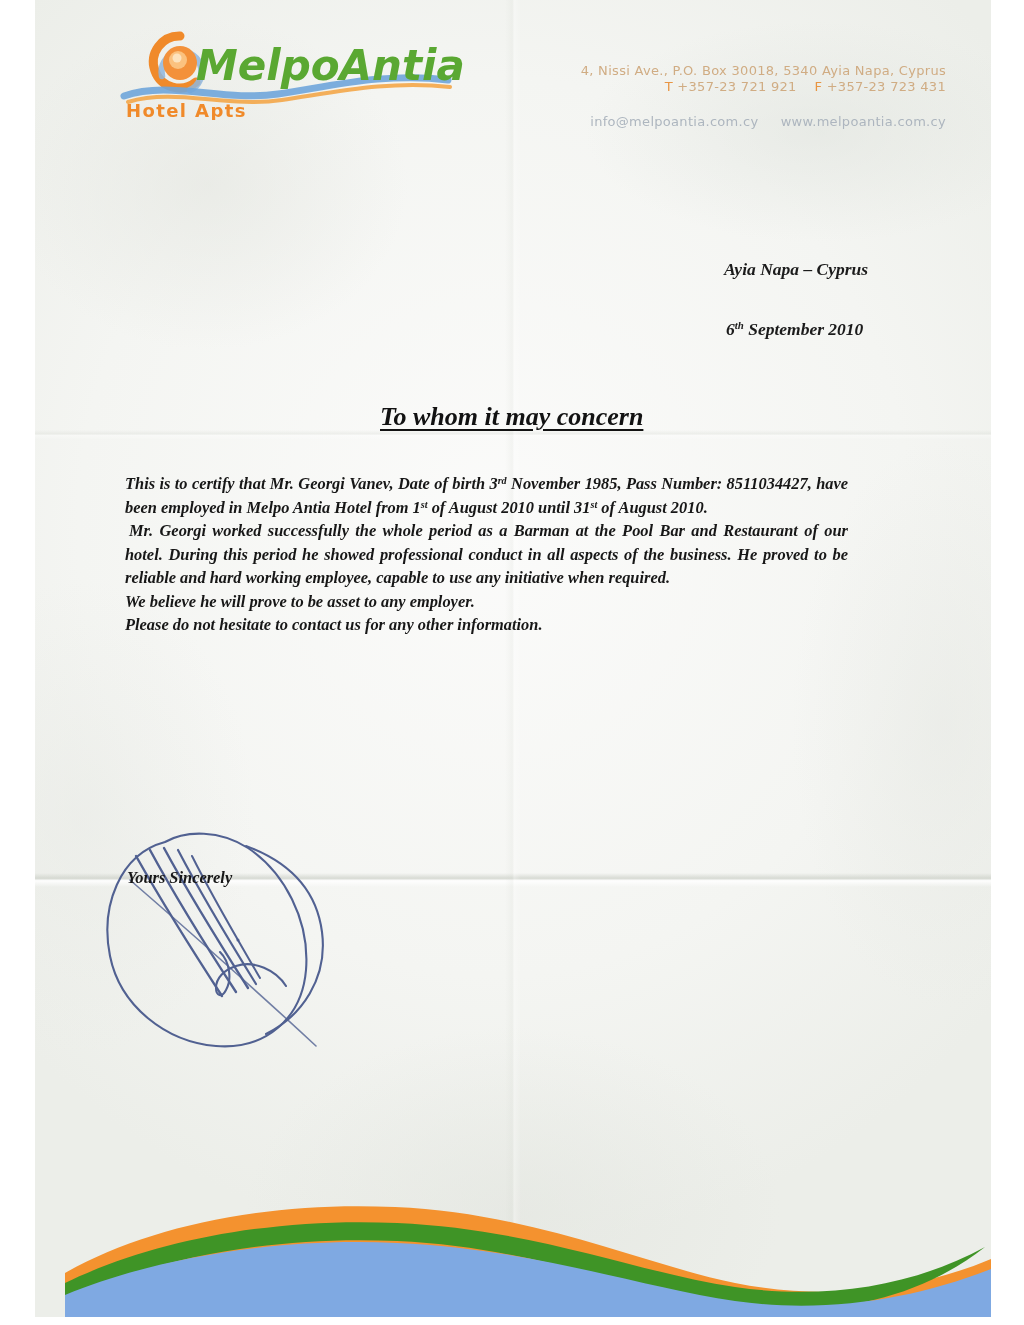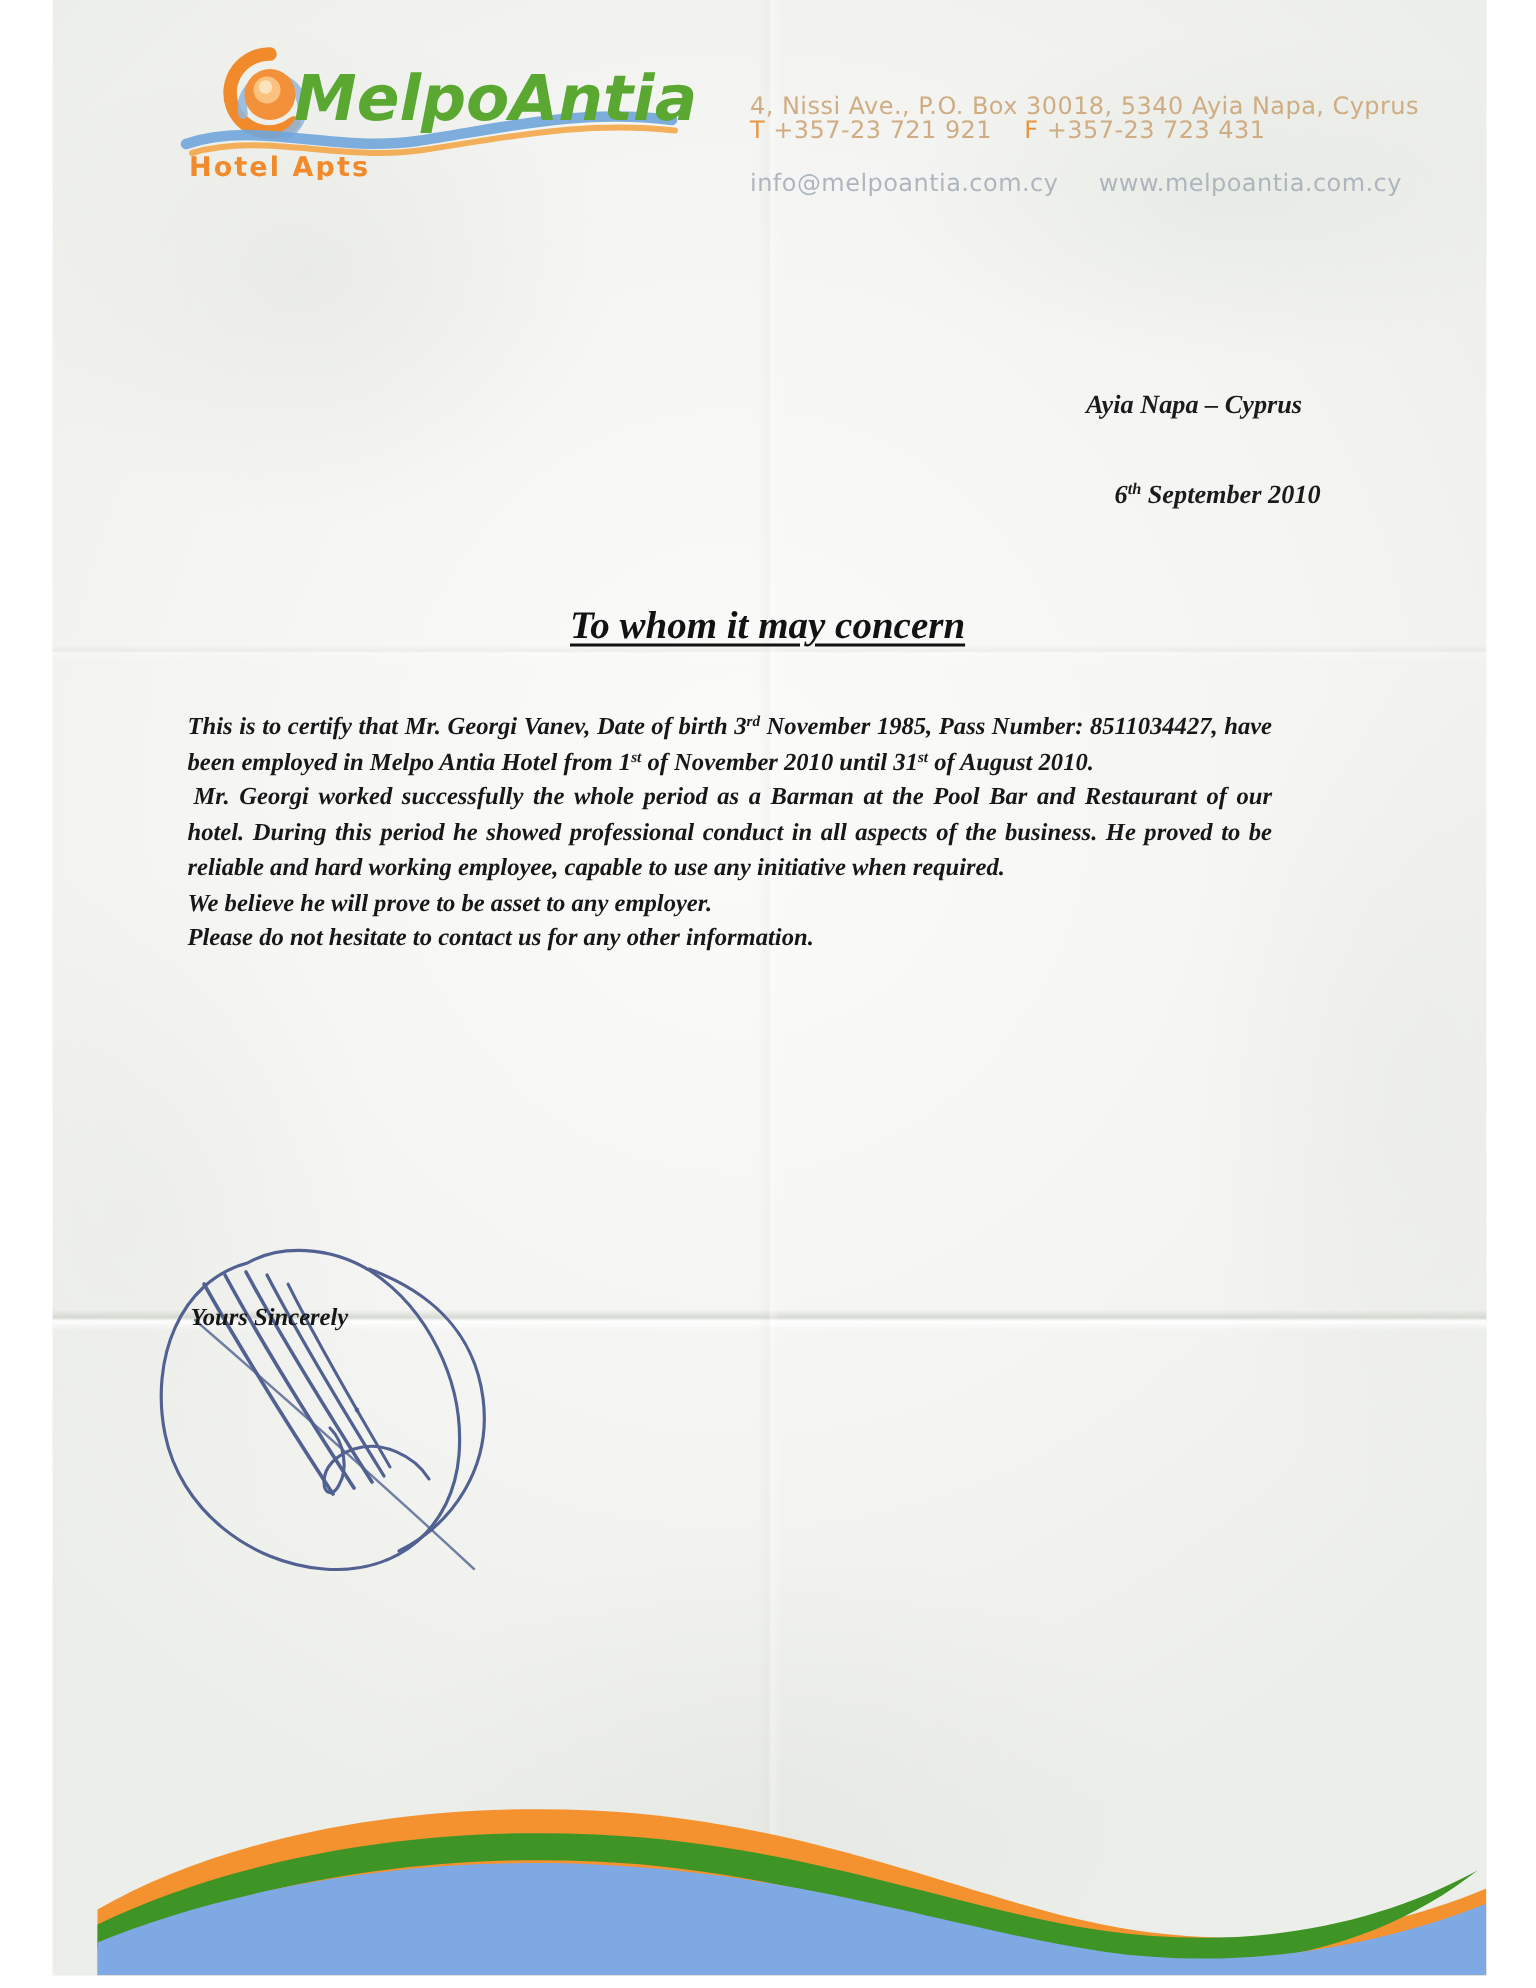--- a/index.html
+++ b/index.html
@@ -91,23 +91,23 @@
     top: 24px;
     width: 360px;
     height: 96px;
   }
   .logo-svg { display: block; }
 
   .contact-block {
     position: absolute;
     right: 45px;
     top: 63px;
-    text-align: left;
+    text-align: right;
     font-family: "DejaVu Sans", sans-serif;
-    font-size: 16px;
+    font-size: 13px;
     letter-spacing: .3px;
     line-height: 15.5px;
     color: #cfa97e;
     opacity: .95;
   }
   .contact-line { white-space: nowrap; }
   .contact-line .hl { color: #e8913a; }
   .contact-line.web { color: #aab3bd; margin-top: 20px; }
 
   
@@ -116,21 +116,21 @@
     left: 689px;
     top: 259px;
     font-style: italic;
     font-weight: bold;
     font-size: 17.5px;
     color: #1b1b1b;
     white-space: nowrap;
   }
   .date {
     position: absolute;
-    left: 708px;
+    left: 691px;
     top: 319px;
     font-style: italic;
     font-weight: bold;
     font-size: 17.5px;
     color: #1b1b1b;
     white-space: nowrap;
   }
   .date sup, .body sup {
     font-size: .62em;
     vertical-align: .52em;
@@ -266,21 +266,21 @@
 
     <div class="place">Ayia Napa – Cyprus</div>
 
     <div class="date">
       <span>6</span><sup>th</sup><span> September 2010</span>
     </div>
 
     <div class="subject">To whom it may concern</div>
 
     <div class="body">
-      <p class="p-cert"><span>This is to certify that Mr. Georgi Vanev, Date of birth 3</span><sup>rd</sup><span> November 1985, Pass Number: 8511034427, have been employed in Melpo Antia Hotel from 1</span><sup>st</sup><span> of November 2010 until 31</span><sup>st</sup><span> of August 2010.</span></p>
+      <p class="p-cert"><span>This is to certify that Mr. Georgi Vanev, Date of birth 3</span><sup>rd</sup><span> November 1985, Pass Number: 8511034427, have been employed in Melpo Antia Hotel from 1</span><sup>st</sup><span> of August 2010 until 31</span><sup>st</sup><span> of August 2010.</span></p>
 
       <p class="p-work">Mr. Georgi worked successfully the whole period as a Barman at the Pool Bar and Restaurant of our hotel. During this period he showed professional conduct in all aspects of the business. He proved to be reliable and hard working employee, capable to use any initiative when required.</p>
 
 
       <p class="p-gap">We believe he will prove to be asset to any employer.</p>
 
       <p class="p-gap">Please do not hesitate to contact us for any other information.</p>
     </div>
 
     <div class="sig-area">

